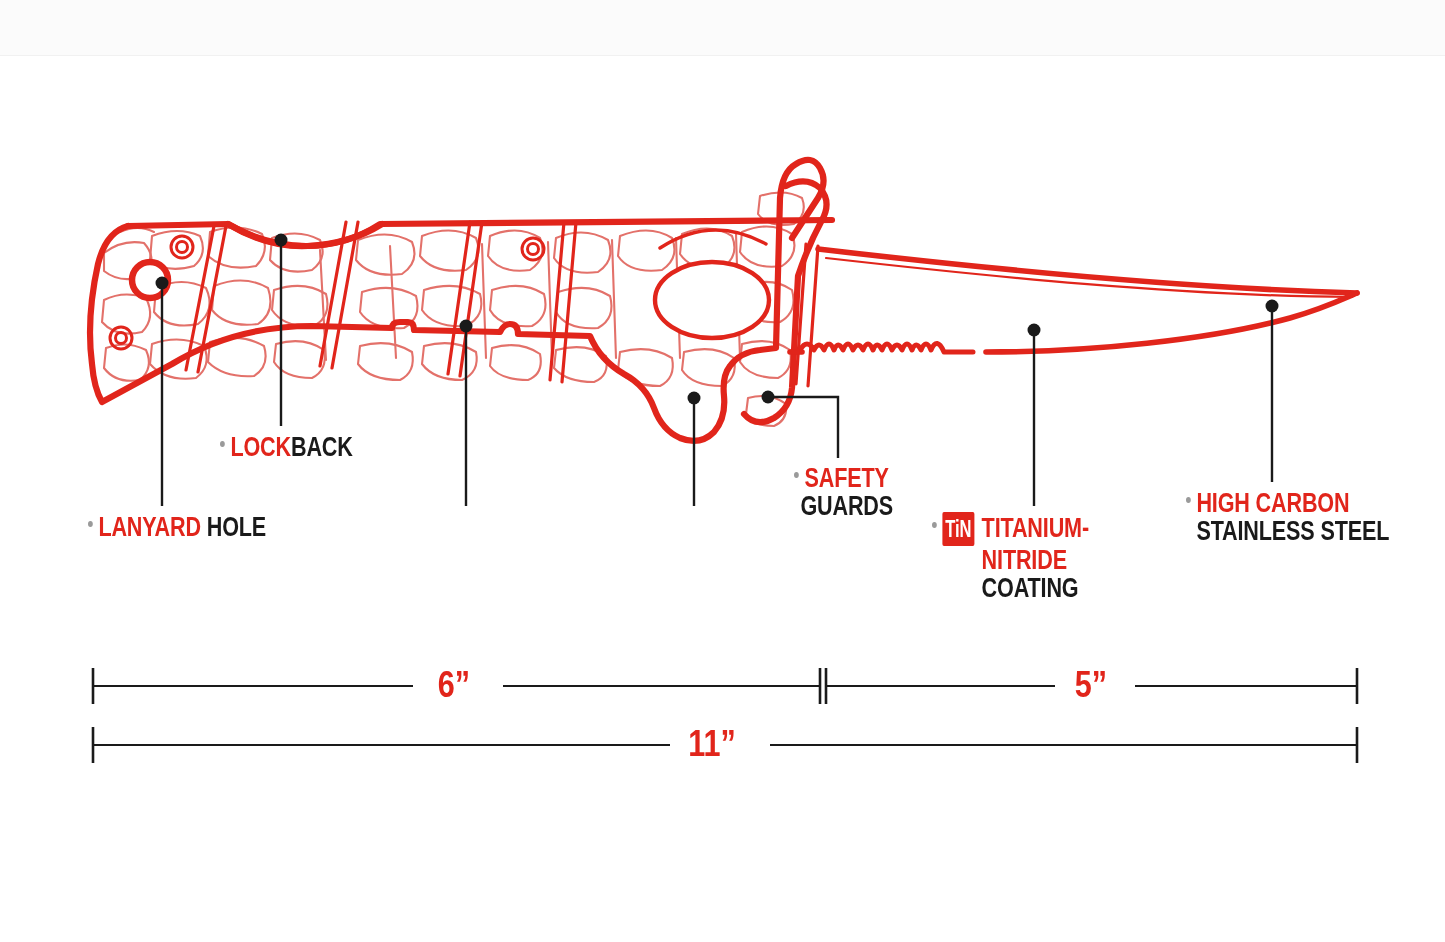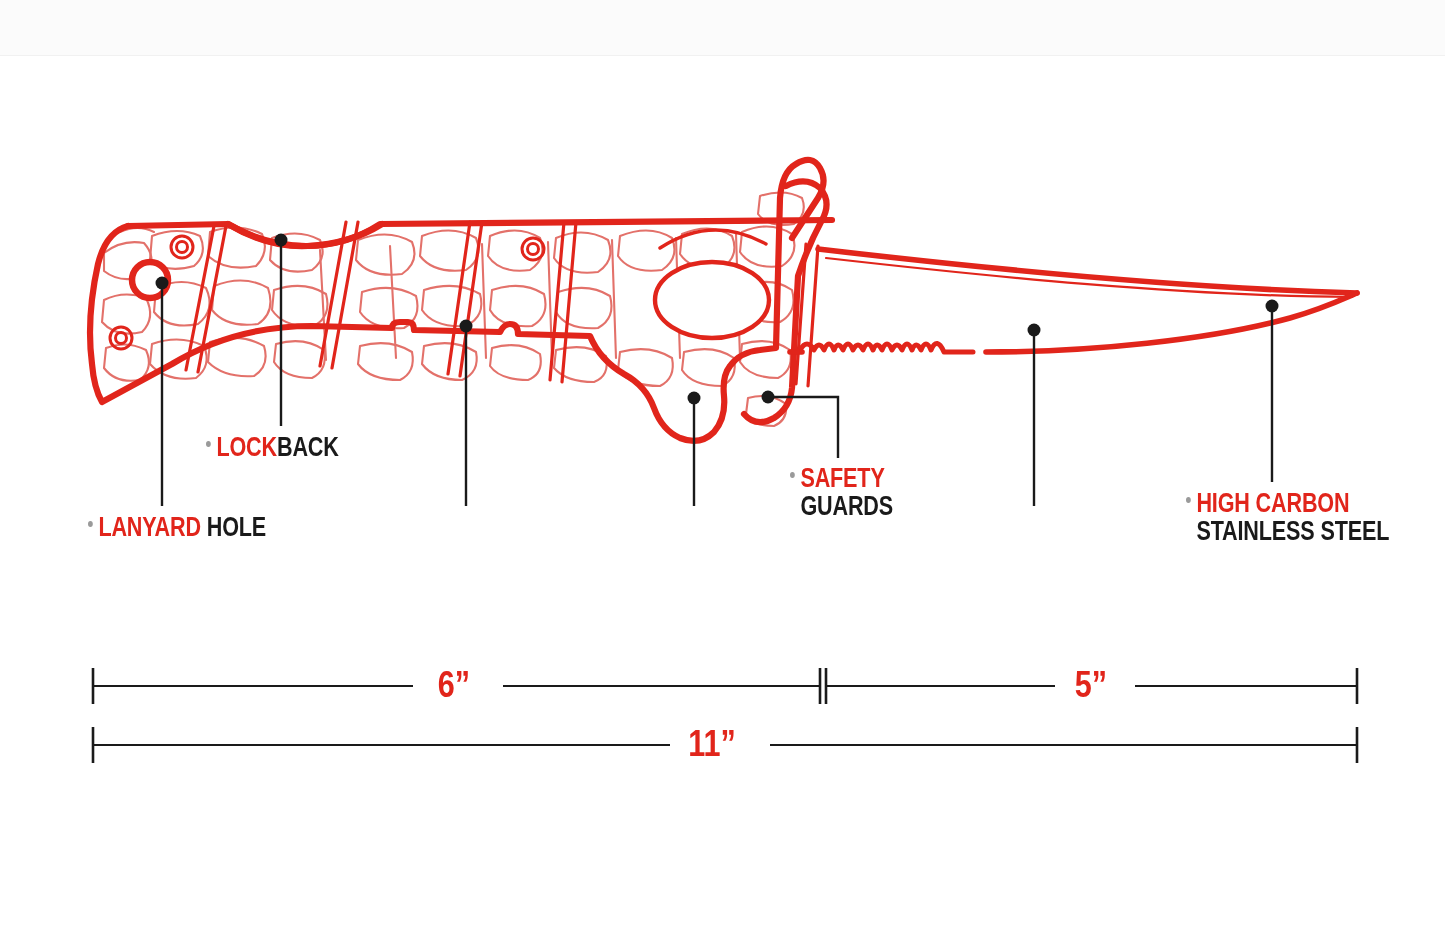--- a/index.html
+++ b/index.html
@@ -248,35 +248,42 @@
         </g>
       </g>
   </svg>
 
   <div class="callout" style="left:88px;top:514px;">
     <span class="txt">
       <span class="bullet"></span><span class="hl">LANYARD</span><span class="dk"> HOLE</span>
     </span>
   </div>
 
-  <div class="callout" style="left:206px;top:434px;">
+  <div class="callout" style="left:220px;top:434px;">
     <span class="txt">
       <span class="bullet"></span><span class="hl">LOCK</span><span class="dk">BACK</span>
     </span>
   </div>
 
 
 
-  <div class="callout indent" style="left:790px;top:465px;">
+  <div class="callout indent" style="left:790px;top:465px;text-align:center;">
     <span class="txt">
       <span class="bullet"></span><span class="hl">SAFETY</span>
       <span class="line2 dk">GUARDS</span>
     </span>
   </div>
 
+  <div class="callout" style="left:932px;top:513px;">
+    <span class="txt">
+      <span class="bullet"></span><span class="tinbadge"><span>TiN</span></span><span class="hl">TITANIUM-</span>
+      <span class="line2 hl" style="margin-left:62px;">NITRIDE</span>
+      <span class="line2 dk" style="margin-left:62px;">COATING</span>
+    </span>
+  </div>
 
   <div class="callout" style="left:1186px;top:490px;">
     <span class="txt">
       <span class="bullet"></span><span class="hl">HIGH CARBON</span>
       <span class="line2 dk" style="margin-left:13px;">STAINLESS STEEL</span>
     </span>
   </div>
 
   <div class="dimlabel" style="left:435px;top:664px;">6”</div>
   <div class="dimlabel" style="left:1072px;top:664px;">5”</div>

